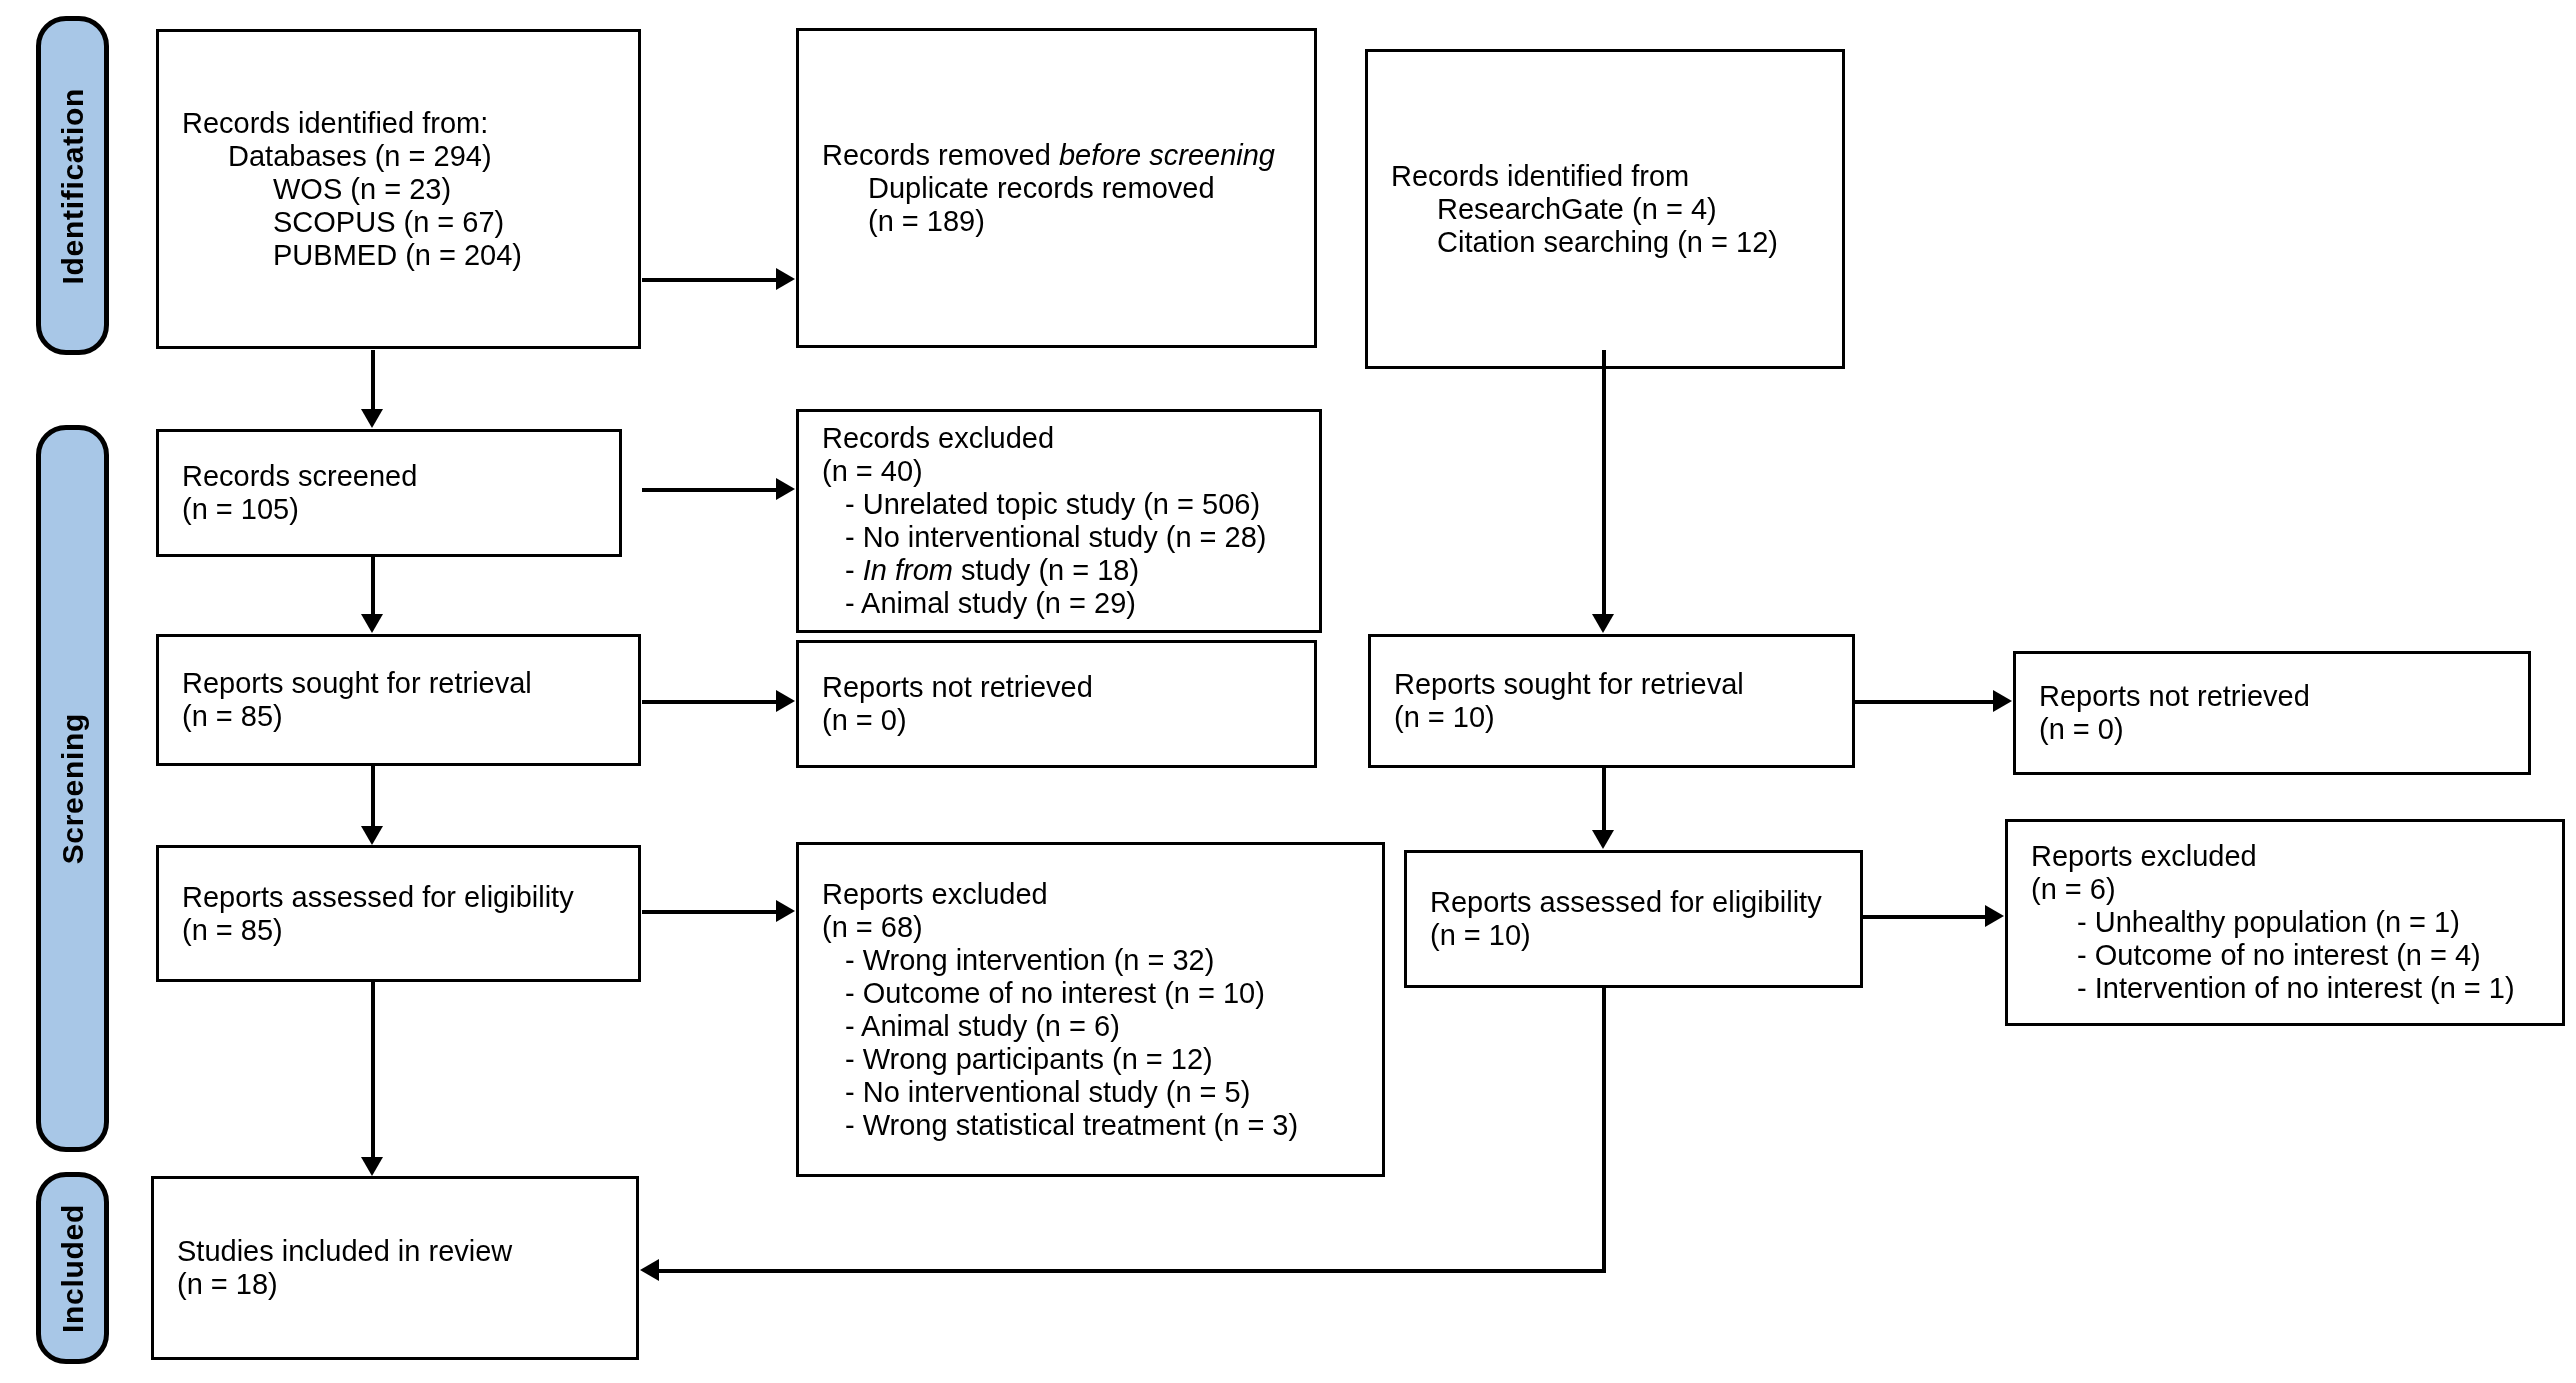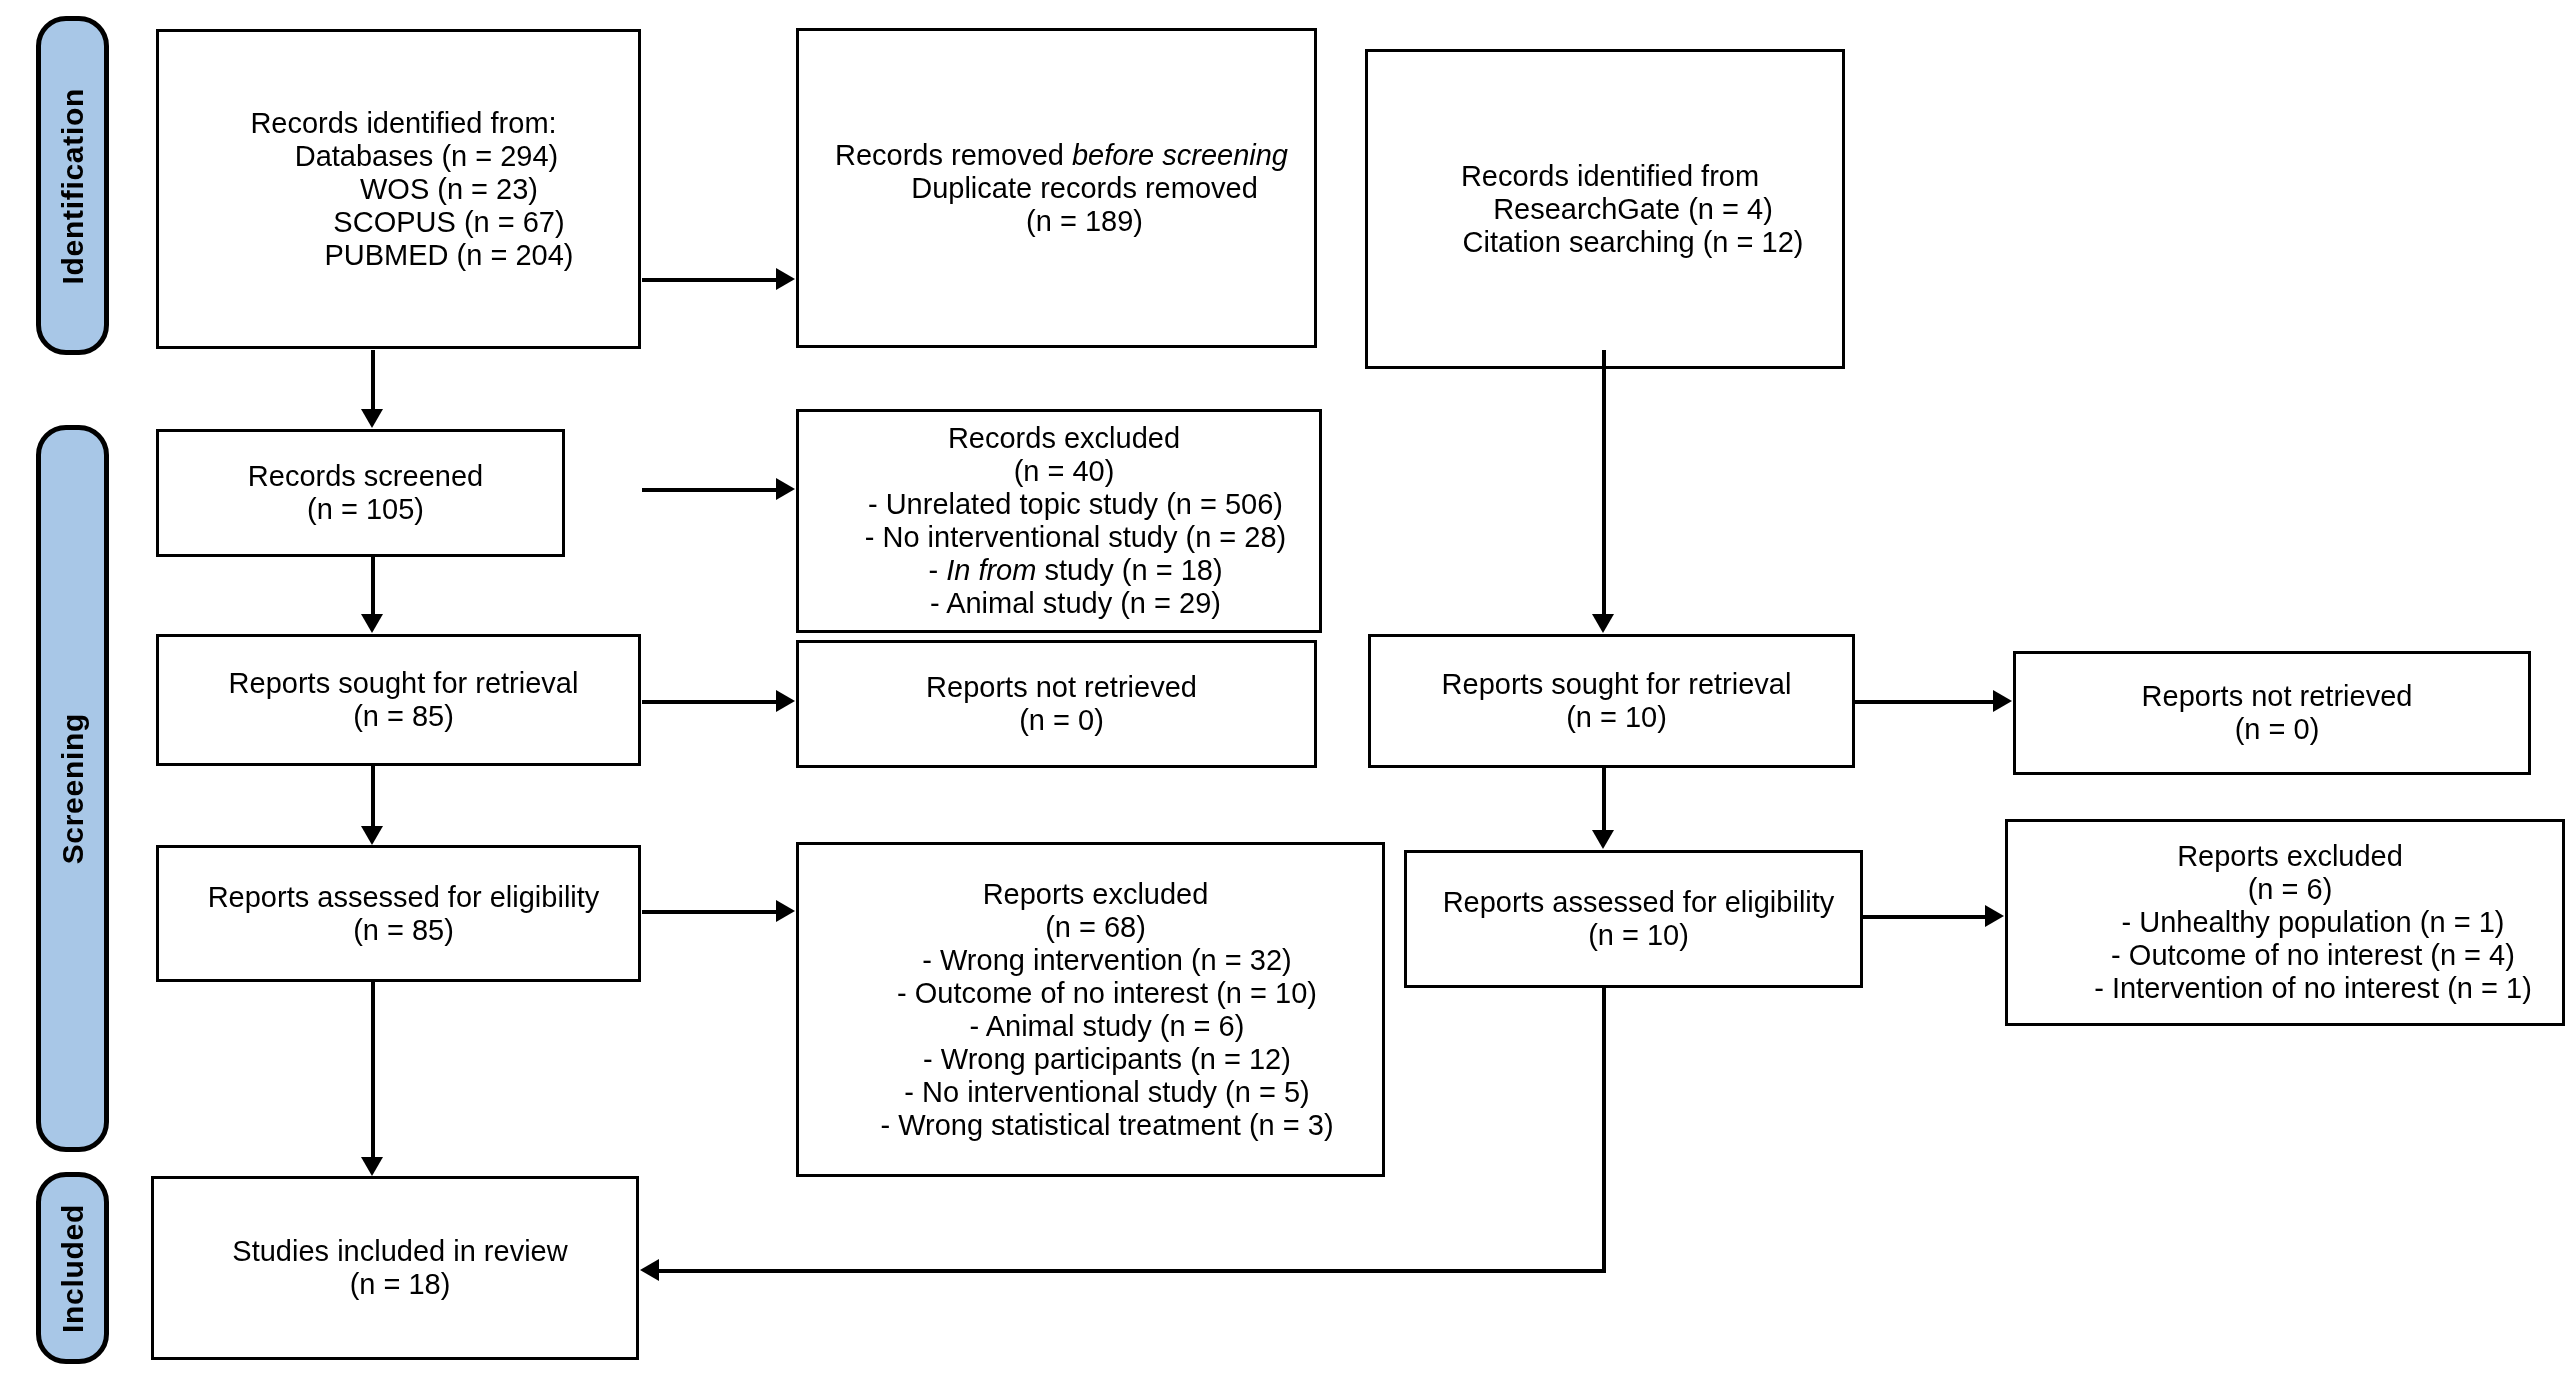--- a/index.html
+++ b/index.html
@@ -11,24 +11,24 @@
          box-sizing:border-box;display:flex;align-items:center;justify-content:center;}
   .vtext{writing-mode:vertical-rl;transform:rotate(180deg);font-weight:bold;font-size:30px;
          letter-spacing:0.7px;white-space:nowrap;}
   #stage-identification{left:36px;top:16.3px;width:73px;height:339px;}
   #stage-screening{left:36px;top:425px;width:73px;height:727px;}
   #stage-included{left:36px;top:1172px;width:73px;height:192px;}
 
   
   .box{position:absolute;background:#ffffff;border:3.9px solid #000;box-sizing:border-box;
        display:flex;flex-direction:column;justify-content:center;
-       padding:9px 13px 9px 23px;font-size:29px;line-height:33px;align-items:center;}
+       padding:9px 13px 9px 23px;font-size:29px;line-height:33px;}
   .box .line{white-space:nowrap;}
   #b1{left:156px;top:29px;width:485px;height:320px;}
-  #b2{left:156px;top:429px;width:409px;height:128px;}
+  #b2{left:156px;top:429px;width:466px;height:128px;}
   #b3{left:156px;top:634px;width:485px;height:132px;}
   #b4{left:156px;top:845px;width:485px;height:137px;}
   #b5{left:151px;top:1176px;width:488px;height:184px;}
   #b6{left:796px;top:28px;width:521px;height:320px;}
   #b7{left:796px;top:409px;width:526px;height:224px;}
   #b8{left:796px;top:640px;width:521px;height:128px;}
   #b9{left:796px;top:842px;width:589px;height:335px;}
   #b10{left:1365px;top:29px;width:480px;height:320px;margin-top:20px;}
   #b11{left:1368px;top:634px;width:487px;height:134px;}
   #b12{left:1404px;top:850px;width:459px;height:138px;}

